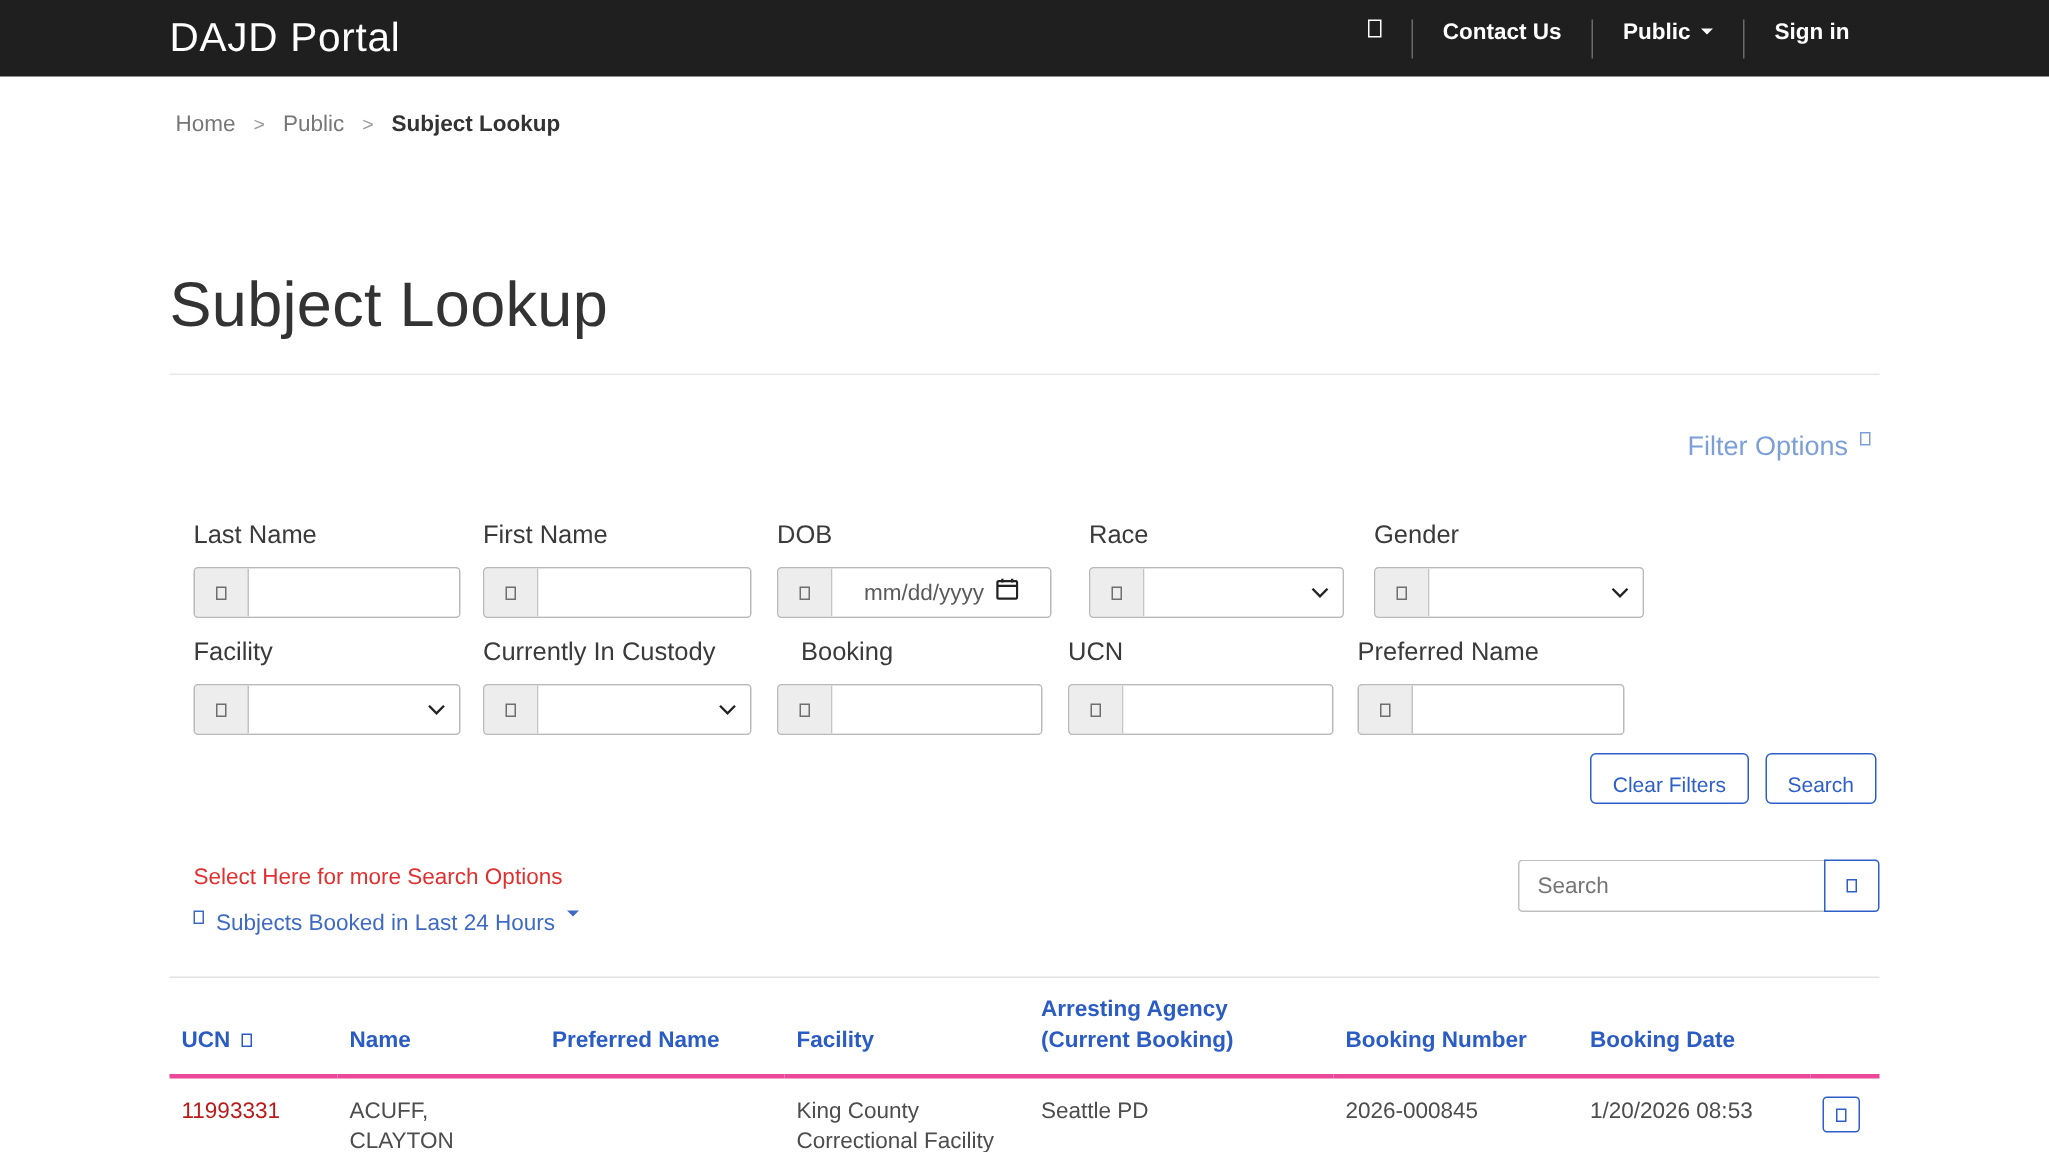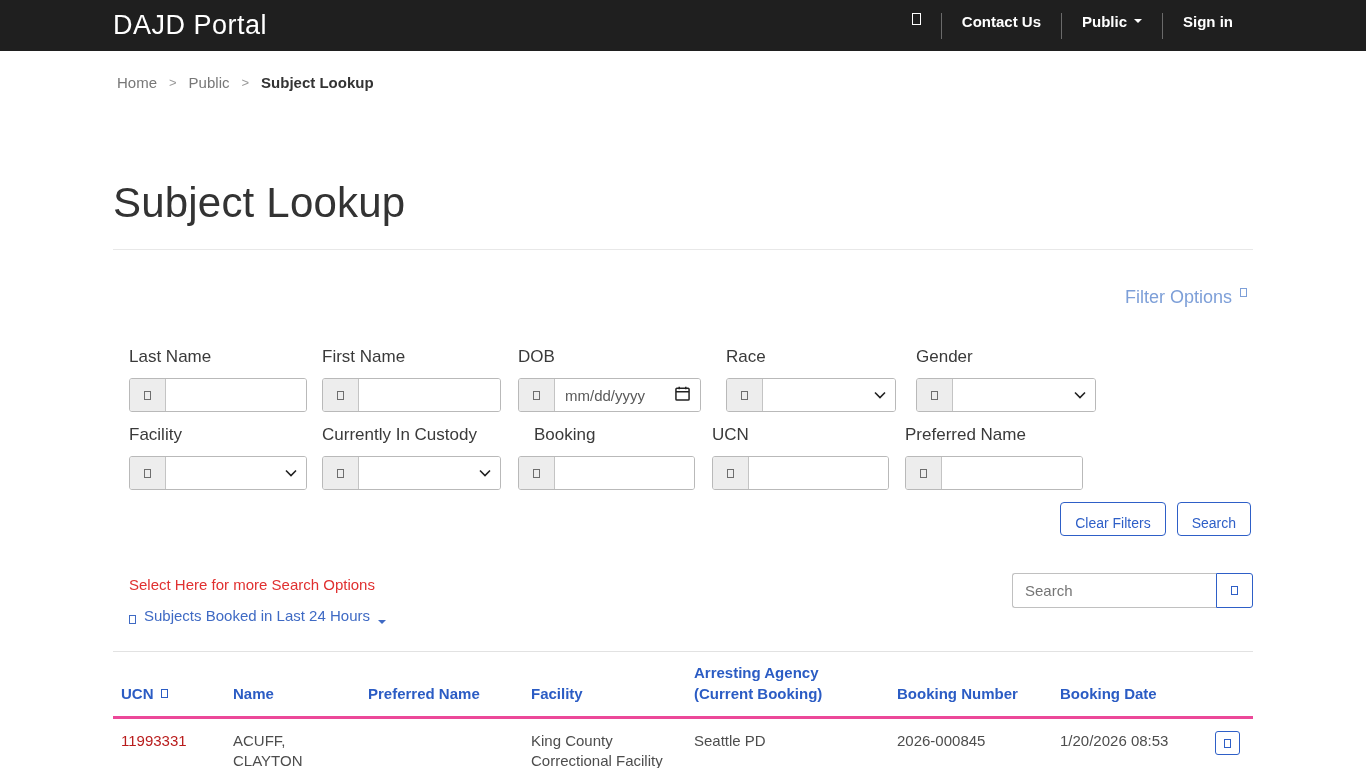--- a/index.html
+++ b/index.html
@@ -39,33 +39,33 @@
   .filter-options .sq-icon { width:7px; height:9px; margin-top:1px; }
 
   
   .f-label { font-size:17px; font-weight:300; color:#3a3a3a; }
   .igroup { display:flex; height:34px; border:1px solid #b9b9b9; border-radius:3px; background:#fff; overflow:hidden; }
   .iaddon { width:36px; background:#ededed; border-right:1px solid #c4c4c4; display:flex;
     align-items:center; justify-content:center; color:#6e6e6e; }
   .ifield { flex:1; border:none; outline:none; font-size:14px; padding:0 8px; min-width:0;
     font-family:"Liberation Sans",sans-serif; background:#fff; }
   .iselect { flex:1; display:flex; align-items:center; justify-content:flex-end; padding:0 9px; cursor:pointer; background:#fff; }
-  .idate { flex:1; display:flex; align-items:center; padding:0 10px; gap:8px; cursor:text; background:#fff; }
+  .idate { flex:1; display:flex; align-items:center; padding:0 21px; gap:8px; cursor:text; background:#fff; }
   .idate .ph { color:#5a5a5a; font-size:15px; flex:1; }
   .chev svg { display:block; }
 
   
   .btn { height:34px; background:#fff; border:1px solid #2e5fc7; color:#2e5fc7; font-size:14px;
     border-radius:4px; padding:12px 14px; cursor:pointer; font-family:"Liberation Sans",sans-serif; }
   .btn-row { top:451px; right:2px; display:flex; gap:11px; }
 
   
   .red-note { top:525px; left:16px; font-size:15px; color:#e03030; }
   .booked-link { top:556px; left:16px; font-size:15px; color:#3f6ac4; cursor:pointer;
-    display:flex; align-items:flex-end; gap:8px; }
+    display:flex; align-items:flex-start; gap:8px; }
 
   
   .list-search { top:522px; right:0; display:flex; }
   .list-search input { width:204px; height:35px; border:1px solid #c0c0c0; border-right:none;
     border-radius:3px 0 0 3px; font-size:15px; padding:0 12px; outline:none; color:#555;
     font-family:"Liberation Sans",sans-serif; }
   .list-search button { width:37px; height:35px; background:#fff; border:1px solid #2e5fc7; color:#2e5fc7;
     border-radius:0 3px 3px 0; cursor:pointer; display:flex; align-items:center; justify-content:center; }
 
   

